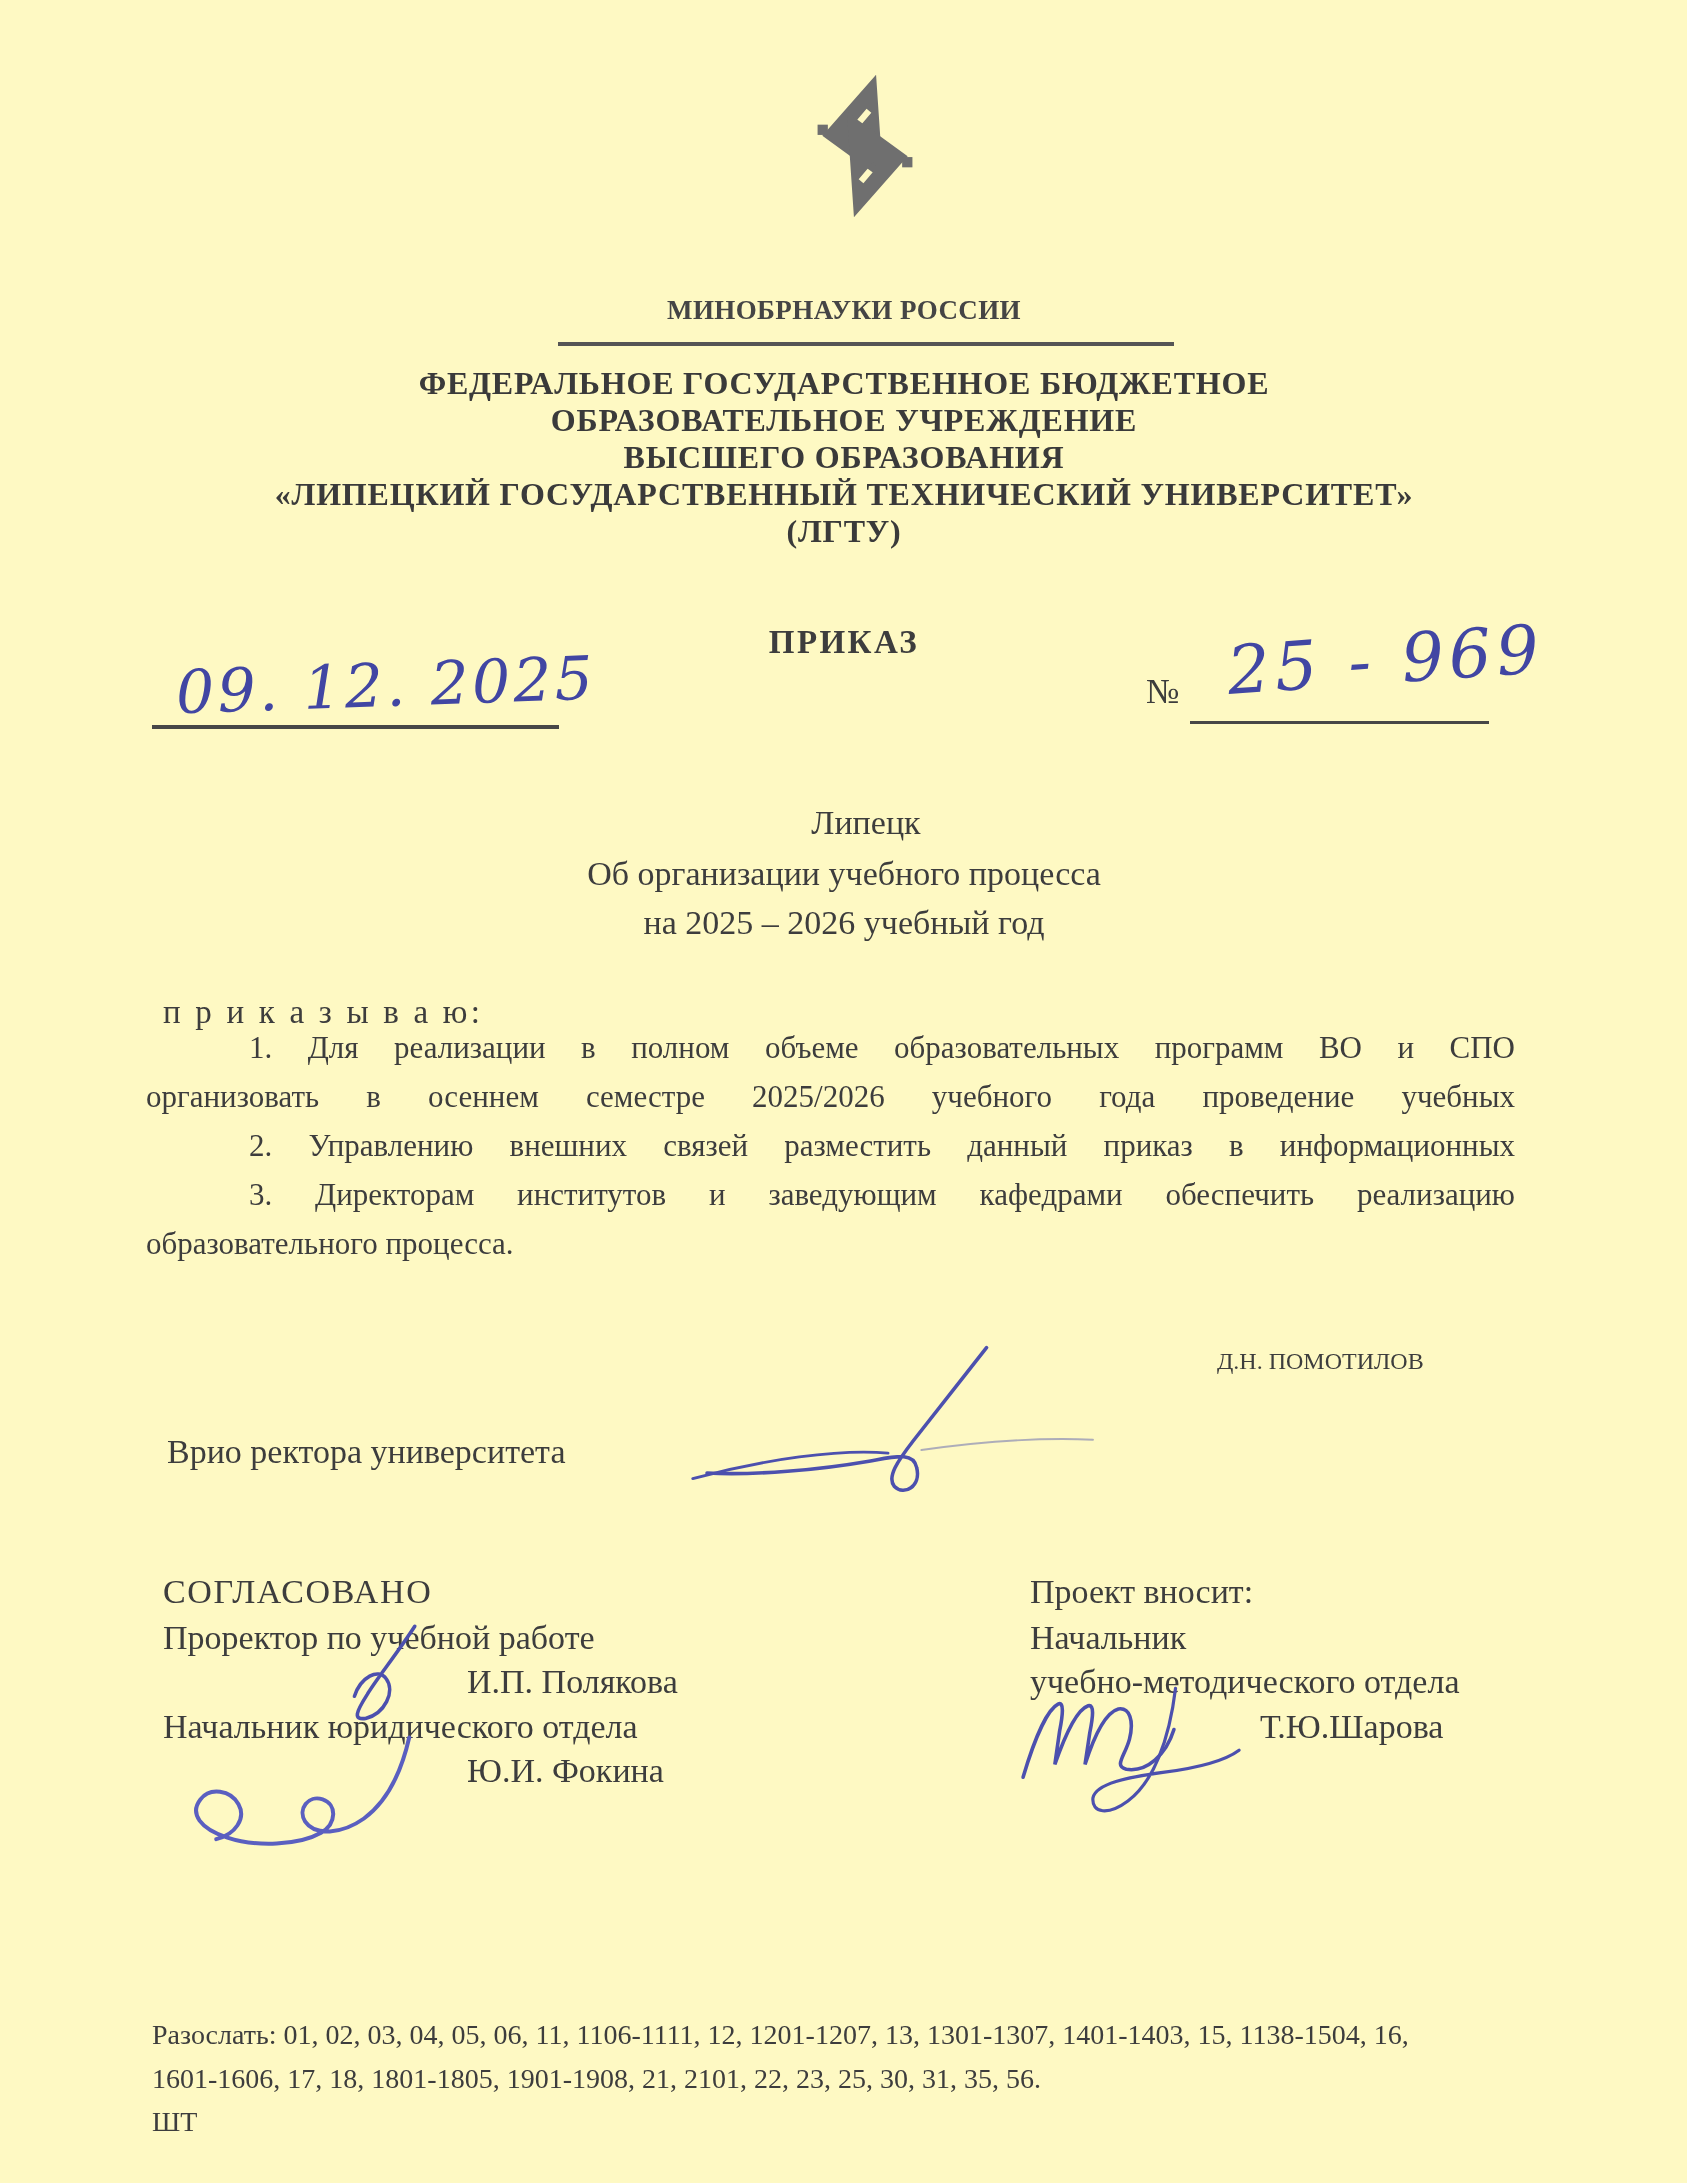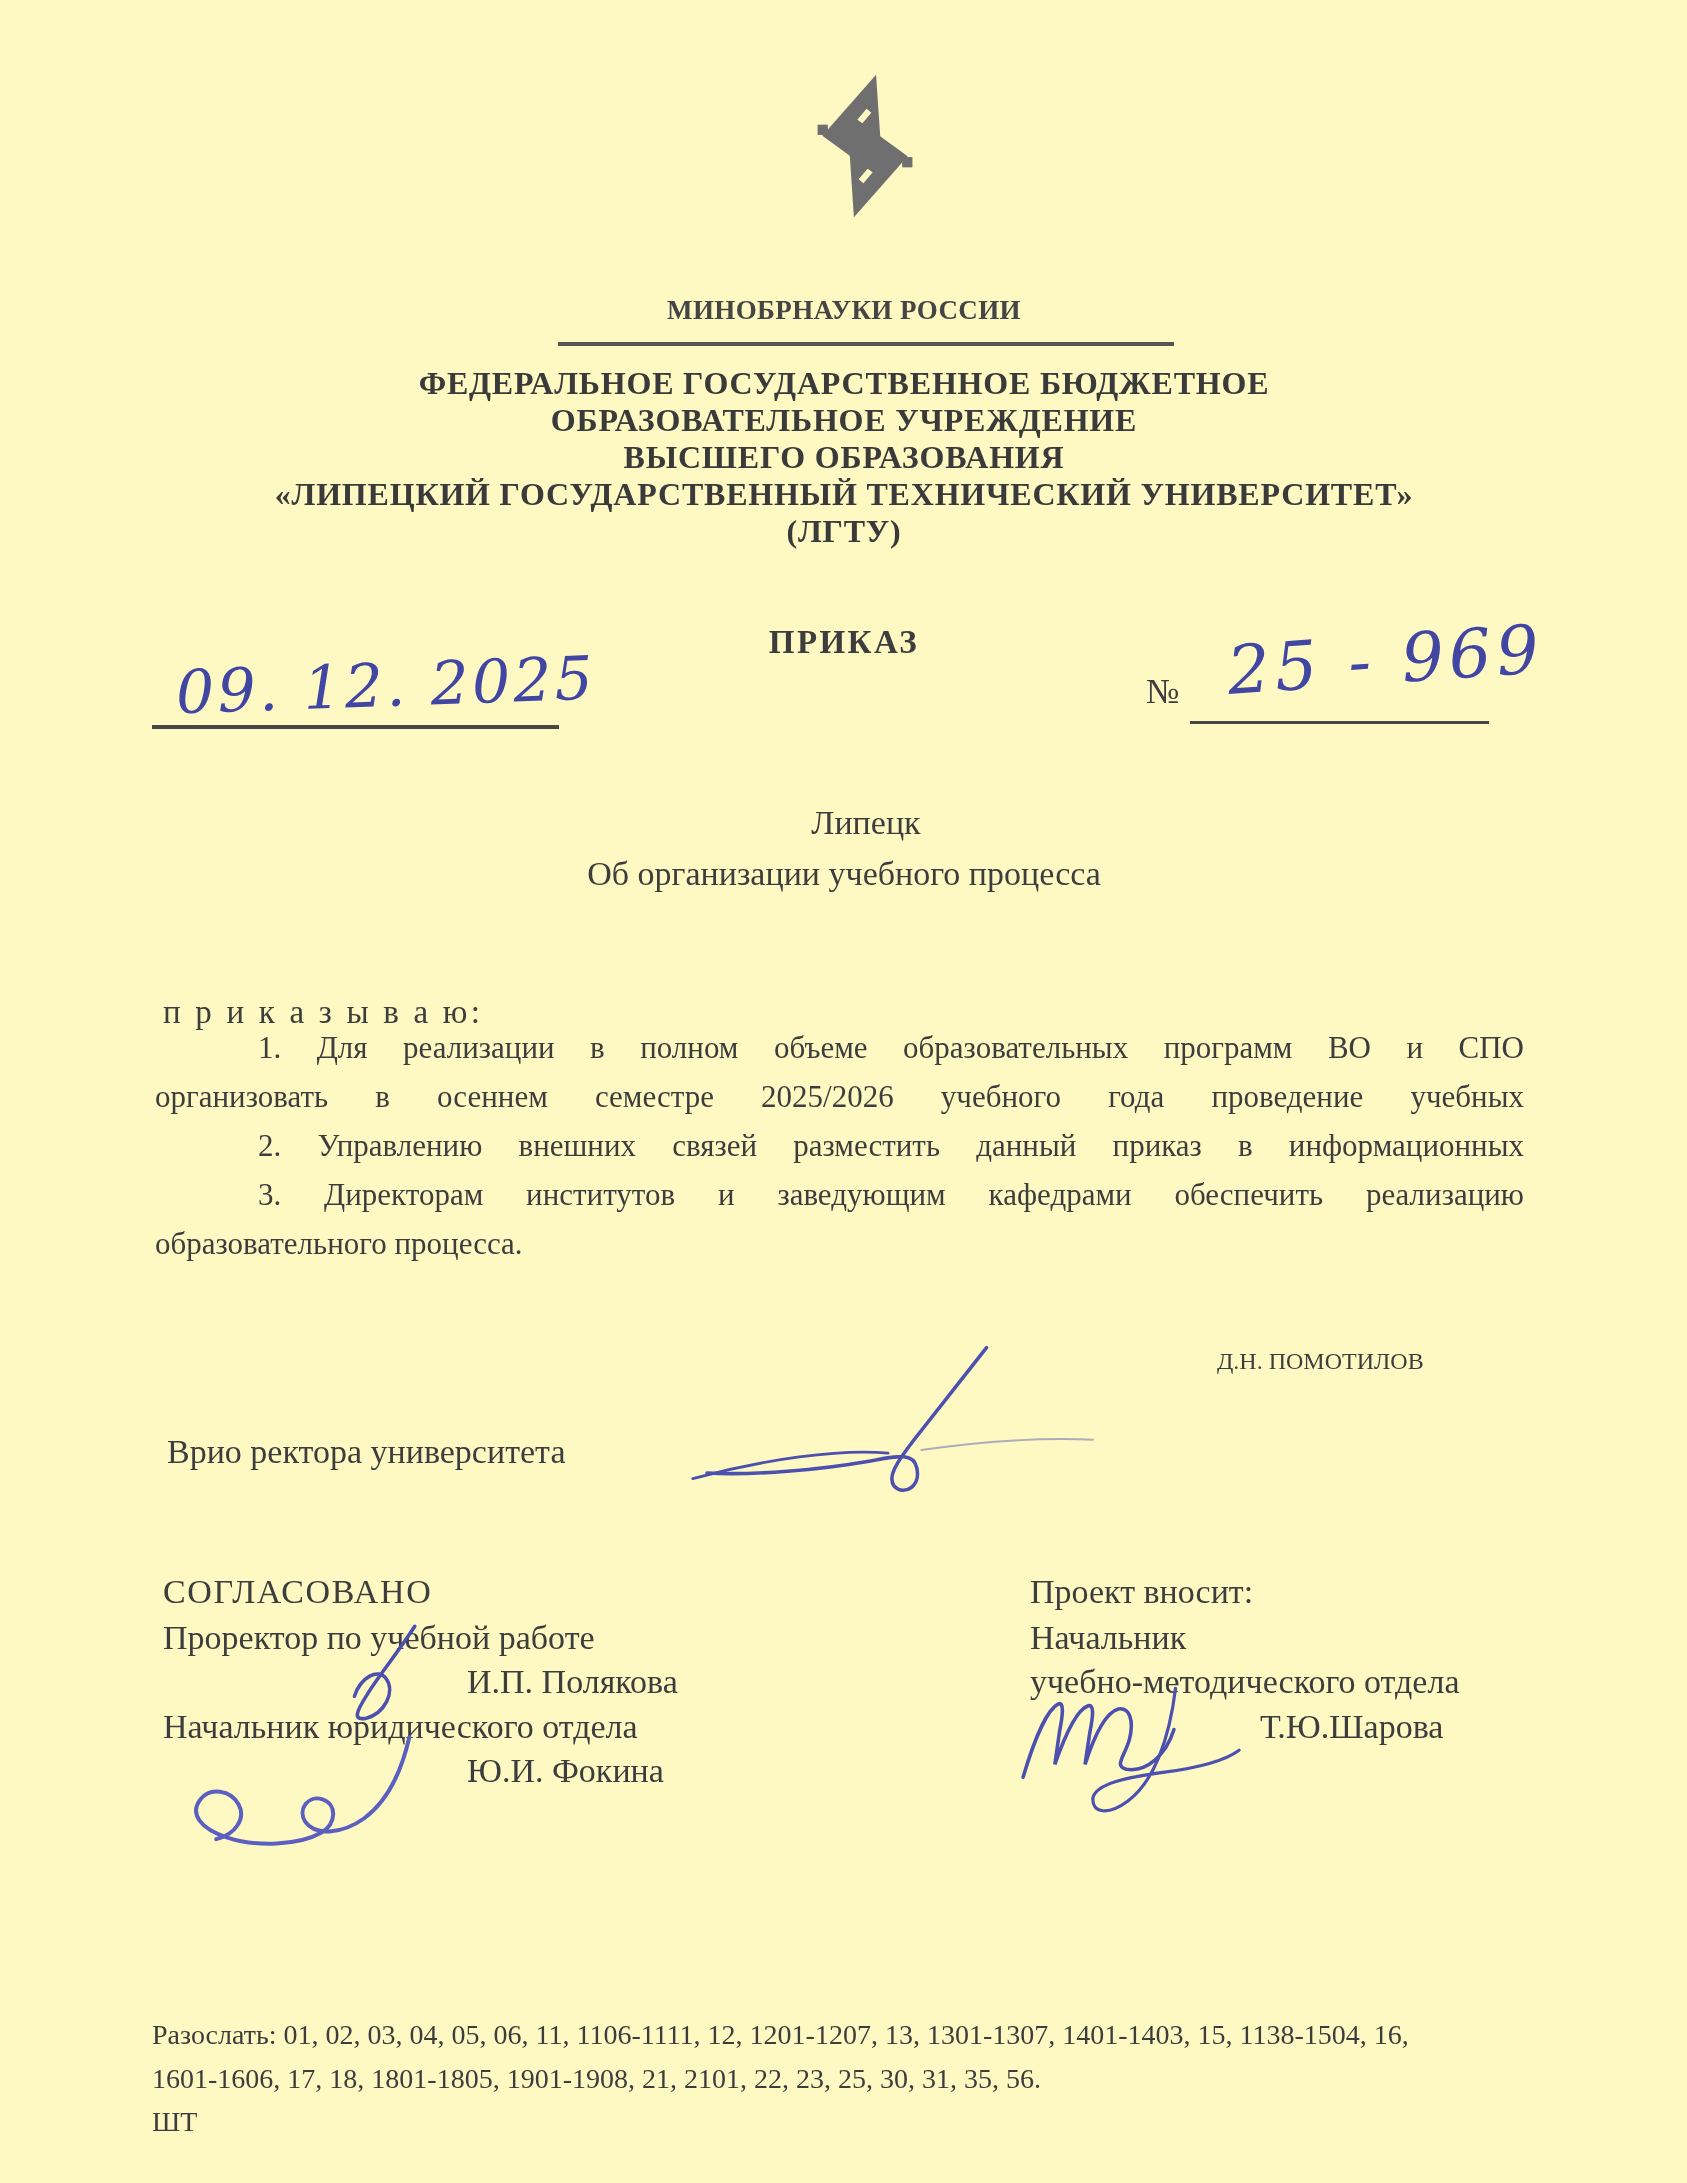--- a/index.html
+++ b/index.html
@@ -20,21 +20,21 @@
   .hand{color:#4146a3;font-family:"DejaVu Serif",serif;font-style:italic;white-space:nowrap;}
   .date-hand{left:176px;top:650px;font-size:60px;letter-spacing:3.2px;transform:rotate(-2deg);}
   .rule-date{left:152px;top:725px;width:407px;height:4px;background:#474747;}
   .num-label{left:1146px;top:672px;font-size:35px;}
   .num-hand{left:1227px;top:621px;font-size:67px;letter-spacing:4.8px;transform:rotate(-4deg);}
   .rule-num{left:1190px;top:721px;width:299px;height:3.2px;background:#474747;}
   .city{top:804px;font-size:34px;margin-left:22px;}
   .subj1{top:855px;font-size:34px;}
   .subj2{top:904px;font-size:34px;}
   .decree{left:163px;top:994px;font-size:33px;letter-spacing:3.2px;white-space:nowrap;}
-  .body-block{left:155px;top:1023px;width:1369px;font-size:31px;}
+  .body-block{left:146px;top:1023px;width:1369px;font-size:31px;}
   .pl{line-height:49px;}
   .just{text-align:justify;text-align-last:justify;}
   .ind{text-indent:103px;}
   .sig-pos{left:167px;top:1433px;font-size:34px;white-space:nowrap;}
   .sig-name{left:1217px;top:1348px;font-size:24px;white-space:nowrap;}
   .agr{font-size:34px;white-space:nowrap;font-family:Liberation Serif, serif;}
   .caps{letter-spacing:1.6px;}
   .r1l{left:163px;top:1573px;}
   .r2l{left:163px;top:1619px;}
   .r3l{left:467px;top:1663px;}
@@ -79,20 +79,21 @@
   <div class="abs c b doctype">ПРИКАЗ</div>
 
   <div class="abs hand date-hand">09. 12. 2025</div>
   <div class="rule rule-date"></div>
   <div class="abs num-label">№</div>
   <div class="abs hand num-hand">25 - 969</div>
   <div class="rule rule-num"></div>
 
   <div class="abs c city">Липецк</div>
   <div class="abs c subj1">Об организации учебного процесса</div>
+  <div class="abs c subj2">на 2025 – 2026 учебный год</div>
 
   <div class="abs decree">п р и к а з ы в а ю:</div>
 
   <div class="abs body-block">
     <div class="pl just ind">1. Для реализации в полном объеме образовательных программ ВО и СПО</div>
     <div class="pl just">организовать в осеннем семестре 2025/2026 учебного года проведение учебных</div>
     <div class="pl just ind">2. Управлению внешних связей разместить данный приказ в информационных</div>
     <div class="pl just ind">3. Директорам институтов и заведующим кафедрами обеспечить реализацию</div>
     <div class="pl">образовательного процесса.</div>
   </div>

